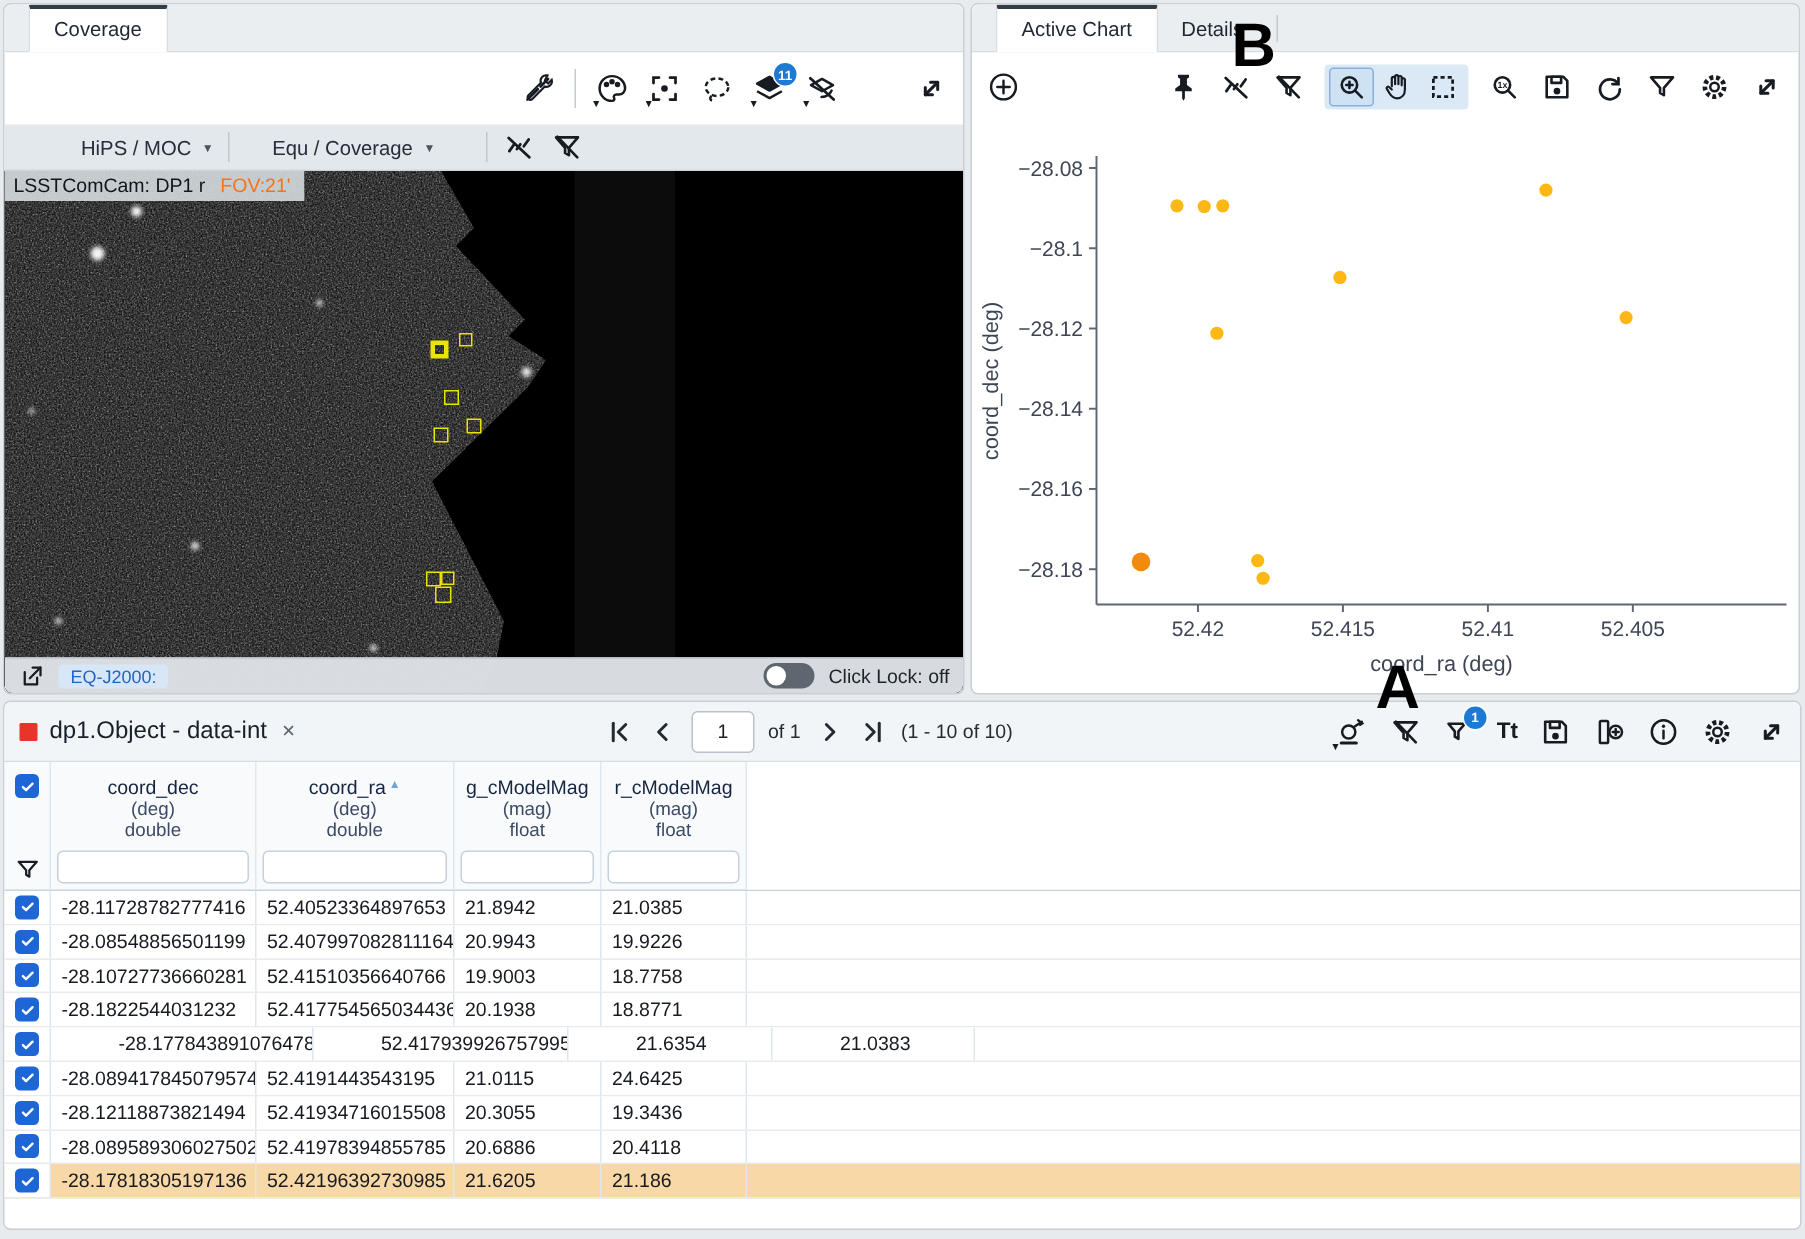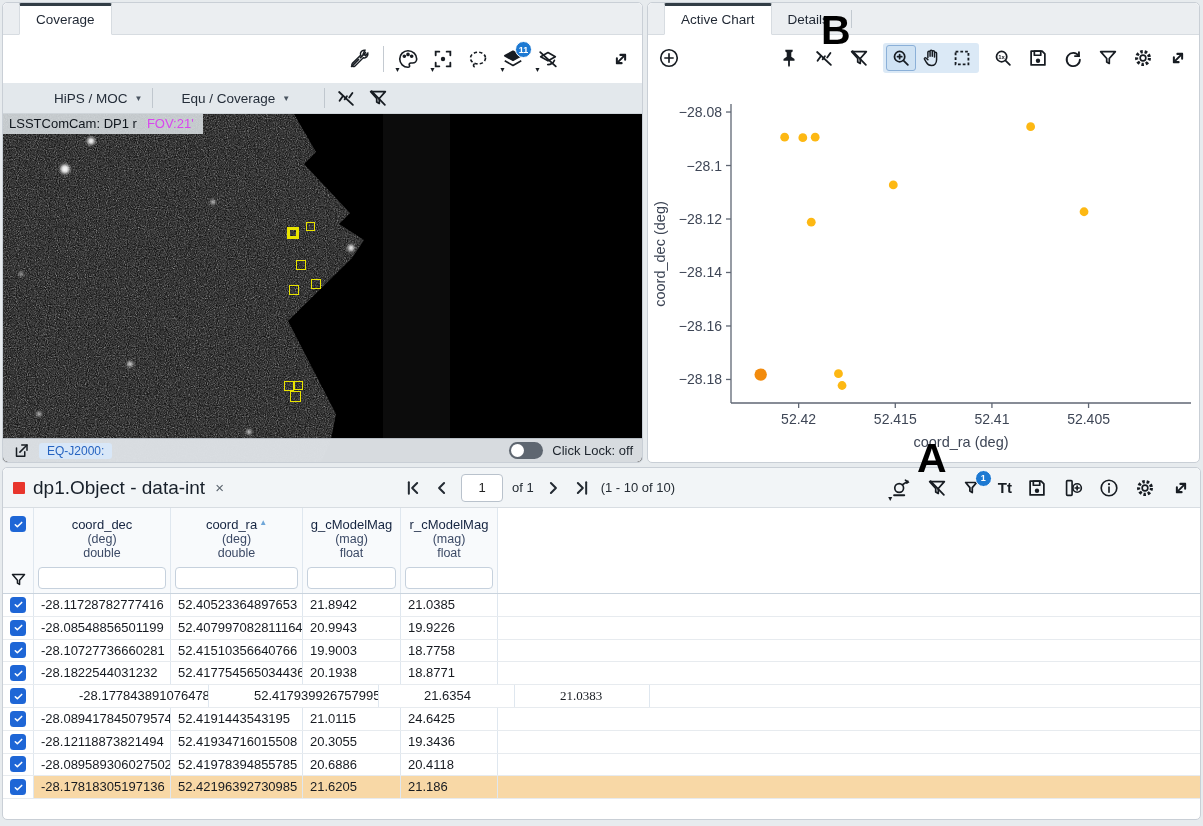--- a/index.html
+++ b/index.html
@@ -25,21 +25,21 @@
 
   
   .ltoolbar{height:48px;display:flex;align-items:center;justify-content:flex-end;gap:13px;padding:0 10px 0 0;}
   .subbar{height:30px;background:#e3e8ec;display:flex;align-items:center;gap:10px;font-size:13.5px;color:#252e3a;padding:0 10px;border-bottom:1px solid #cfd5da;}
   .ddlabel{display:flex;align-items:center;gap:7px;cursor:pointer;margin-left:41px;}
   .ddcaret{font-size:8px;color:#4a5460;}
   .subdiv{width:1px;height:20px;background:#c0c7ce;}
   #viewer{position:relative;height:348px;background:#000;overflow:hidden;border-radius:0 0 5px 5px;}
   #viewer svg.sky{position:absolute;left:0;top:0;}
   .img-title{position:absolute;left:0;top:0;background:rgba(218,223,227,0.88);color:#10161d;font-size:13px;padding:2px 9px 3px 6px;display:flex;gap:10px;z-index:3;}
-  .img-title .fov{color:#d946ef;}
+  .img-title .fov{color:#f97316;}
   .marker{position:absolute;border:1.5px solid #e9e400;z-index:2;box-sizing:border-box;}
   .marker.thick{border-width:3px;}
   .vstatus{position:absolute;left:0;right:0;bottom:0;height:23px;background:rgba(222,226,230,0.97);border-top:1px solid #b7bdc4;display:flex;align-items:center;gap:9px;padding:0 9px;z-index:4;font-size:13px;color:#1d242c;}
   .coordpill{background:#d8e7f8;color:#2563c0;font-size:12px;padding:1px 8px;border-radius:3px;}
   .toggle{width:34px;height:17px;background:#5e6670;border-radius:9px;position:relative;cursor:pointer;margin-left:auto;}
   .toggle .knob{position:absolute;left:2px;top:2px;width:13px;height:13px;background:#fff;border-radius:50%;}
 
   
   .ctoolbar{height:45px;display:flex;align-items:center;gap:13px;padding:0 10px;}
   .tool-group{display:flex;gap:2px;background:#dbe9f6;border-radius:3px;padding:2px 3px;align-items:center;}
@@ -47,21 +47,21 @@
   .tool-group .ibtn.sel{background:#cfe2f3;border:1px solid #8bb0d8;}
   #chart-wrap{position:relative;height:382px;}
   #chart-svg{display:block;}
   .annot{position:absolute;font-weight:800;font-size:41px;color:#000;line-height:1;z-index:20;letter-spacing:0;}
   #annot-b{left:821px;top:10px;}
   #annot-a{left:917px;top:438px;}
 
   
   .tbar{height:39px;display:flex;align-items:center;padding:0 10px;gap:8px;background:#f2f5f7;border-bottom:1px solid #d8dde2;border-radius:5px 5px 0 0;position:relative;}
   .redsq{width:12px;height:12px;background:#e8352c;border-radius:1px;}
-  .ttitle{font-size:19px;color:#18202a;}
+  .ttitle{font-size:16px;color:#18202a;}
   .tclose{color:#5b646e;font-size:15px;cursor:pointer;padding:0 2px;}
   .pager{position:absolute;left:400px;display:flex;align-items:center;gap:9px;font-size:13px;color:#242b33;}
   .pgbtn{width:20px;height:20px;color:#232a32;cursor:pointer;}
   .pgbtn svg{width:100%;height:100%;}
   .pager input{width:36px;height:24px;border:1px solid #b9c2cc;border-radius:4px;text-align:center;font-size:13px;font-family:"Liberation Sans",sans-serif;color:#222;}
   .t-icons{position:absolute;right:8px;display:flex;align-items:center;gap:14px;}
   .tt-label{font-weight:bold;font-size:15px;color:#171c22;cursor:pointer;}
 
   #tbl-grid{position:relative;font-size:13px;color:#171b21;}
   .trow{display:flex;align-items:stretch;border-bottom:1px solid #e7ebef;background:#fff;}
@@ -587,21 +587,21 @@
         <div class="cbcell" style="width: 30px;">
           <div class="cb">
             <svg viewBox="0 0 24 24" fill="none" stroke="#fff" stroke-width="3.4" stroke-linecap="round" stroke-linejoin="round">
               <path d="M5 12.5l4.5 4.5L19 7.5"></path>
             </svg>
           </div>
         </div>
         <div class="tcell" style="width: 137px;">-28.177843891076478</div>
         <div class="tcell" style="width: 132px;">52.417939926757995</div>
         <div class="tcell" style="width: 98px;">21.6354</div>
-        <div class="tcell" style="width: 97px; font-family: Liberation Serif, serif;">21.0383</div>
+        <div class="tcell" style="width: 97px;">21.0383</div>
         <div class="tcell fill"></div>
       </div>
       <div class="trow" style="height: 21.8px;">
         <div class="cbcell" style="width: 30px;">
           <div class="cb">
             <svg viewBox="0 0 24 24" fill="none" stroke="#fff" stroke-width="3.4" stroke-linecap="round" stroke-linejoin="round">
               <path d="M5 12.5l4.5 4.5L19 7.5"></path>
             </svg>
           </div>
         </div>

